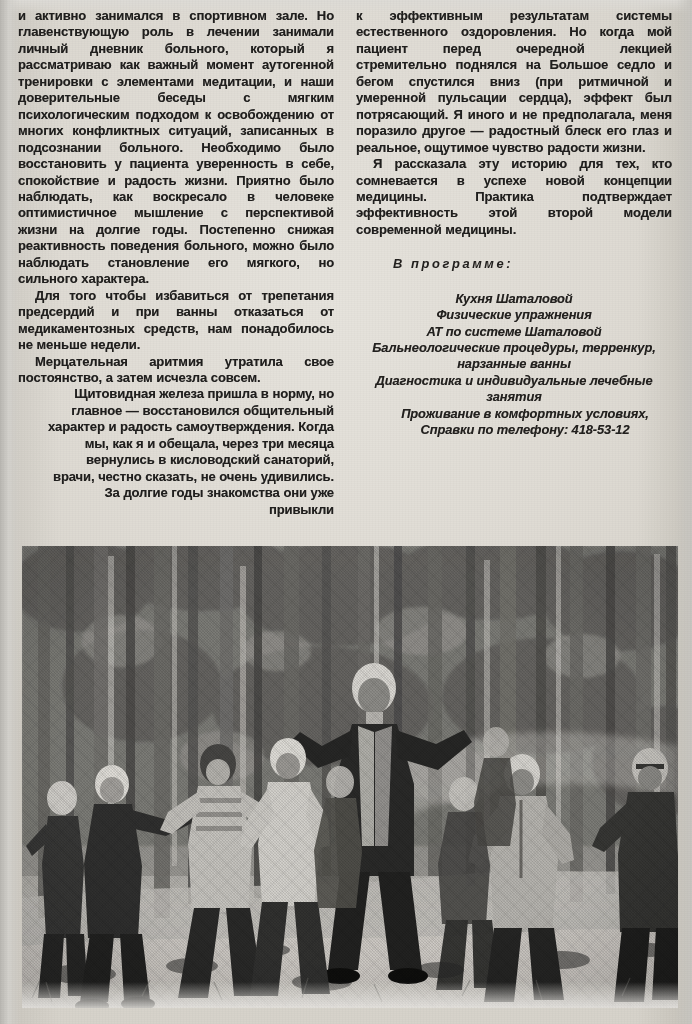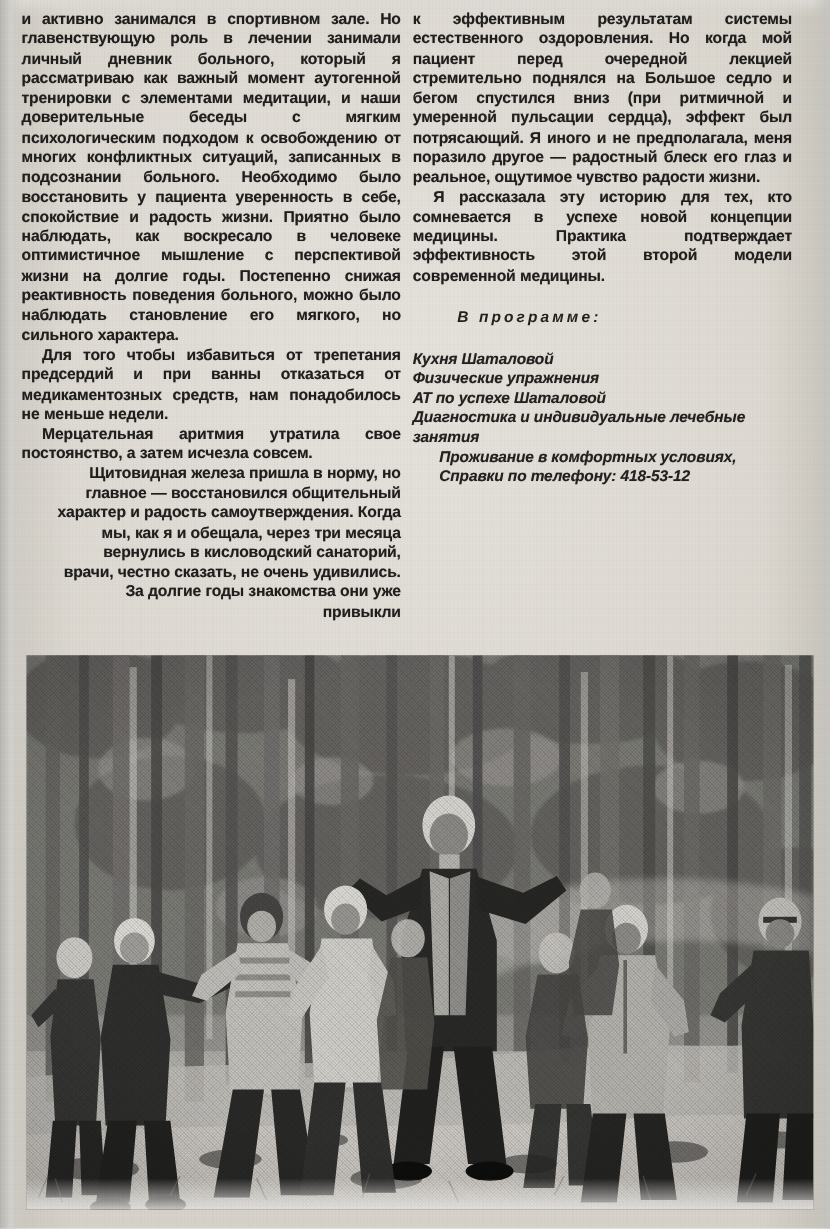--- a/index.html
+++ b/index.html
@@ -55,21 +55,21 @@
     pointer-events: none;
   }
 
   
   .columns {
     position: absolute;
     left: 0; top: 0;
     width: 588px;
     height: 536px;
     display: flex;
-    gap: 10px;
+    gap: 22px;
     padding: 8px 25px 0 18px;
     box-sizing: border-box;
   }
   .col {
     width: 316px;
     flex: 0 0 316px;
   }
   .col-right { position: relative; }
 
   p.body {
@@ -95,20 +95,21 @@
   }
   p.ital {
     margin: 0;
     font-size: 12.9px;
     line-height: 16.4px;
     font-style: italic;
     font-weight: 700;
     color: #23211f;
     letter-spacing: -0.1px;
     text-shadow: 0 0 .6px rgba(60,58,55,.5);
+    text-align: center;
   }
   p.ital.just { text-align: justify; }
   p.ital.indent { text-indent: 19px; }
   p.ital.indent2 { text-indent: 22px; }
   .prog-head {
     font-style: italic;
     font-weight: 700;
     letter-spacing: 2.6px;
     text-indent: 19px;
     font-size: 12.9px;
@@ -171,21 +172,22 @@
     </div>
 
     <div class="col col-right">
       <p class="body cont">к эффективным результатам системы естественного оздоровления. Но когда мой пациент перед очередной лекцией стремительно поднялся на Большое седло и бегом спустился вниз (при ритмичной и умеренной пульсации сердца), эффект был потрясающий. Я иного и не предполагала, меня поразило другое — радостный блеск его глаз и реальное, ощутимое чувство радости жизни.</p>
       <p class="body indent">Я рассказала эту историю для тех, кто сомневается в успехе новой концепции медицины. Практика подтверждает эффективность этой второй модели современной медицины.</p>
 
       <div class="announce">
         <p class="prog-head">В программе:</p>
         <p class="ital">Кухня Шаталовой</p>
         <p class="ital">Физические упражнения</p>
-        <p class="ital">АТ по успехе Шаталовой</p>
+        <p class="ital">АТ по системе Шаталовой</p>
+        <p class="ital">Бальнеологические процедуры, терренкур, нарзанные ванны</p>
         <p class="ital">Диагностика и индивидуальные лечебные занятия</p>
         <p class="ital indent2">Проживание в комфортных условиях,</p>
         <p class="ital indent2">Справки по телефону: 418-53-12</p>
       </div>
     </div>
   </div>
 
   <div class="photo">
     <svg viewBox="0 0 656 462" preserveAspectRatio="none">
       <defs>

